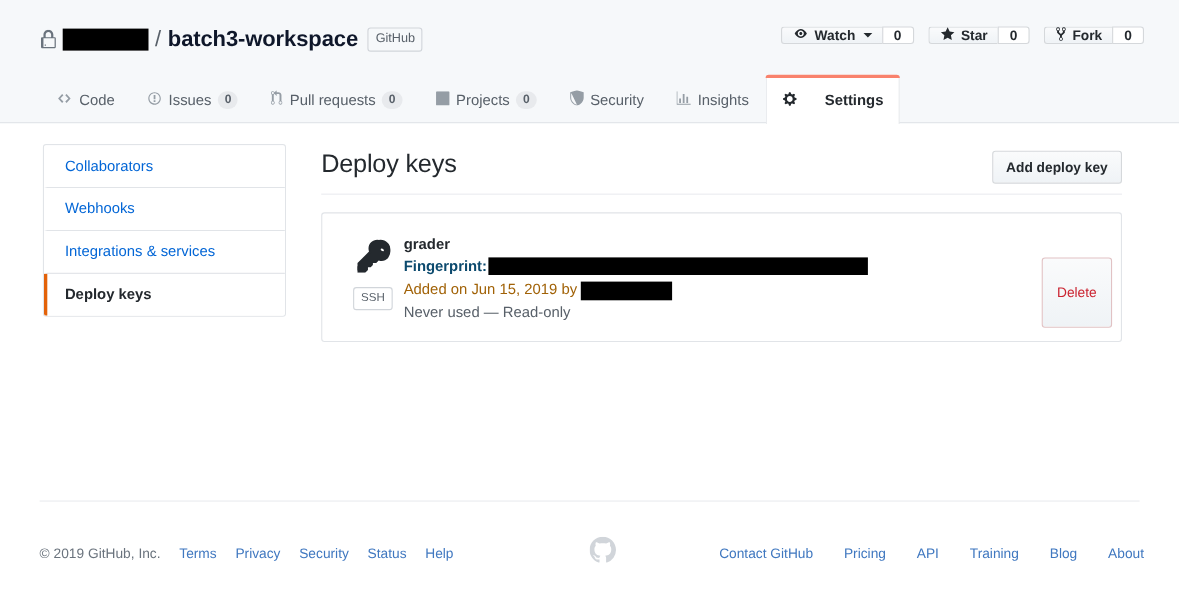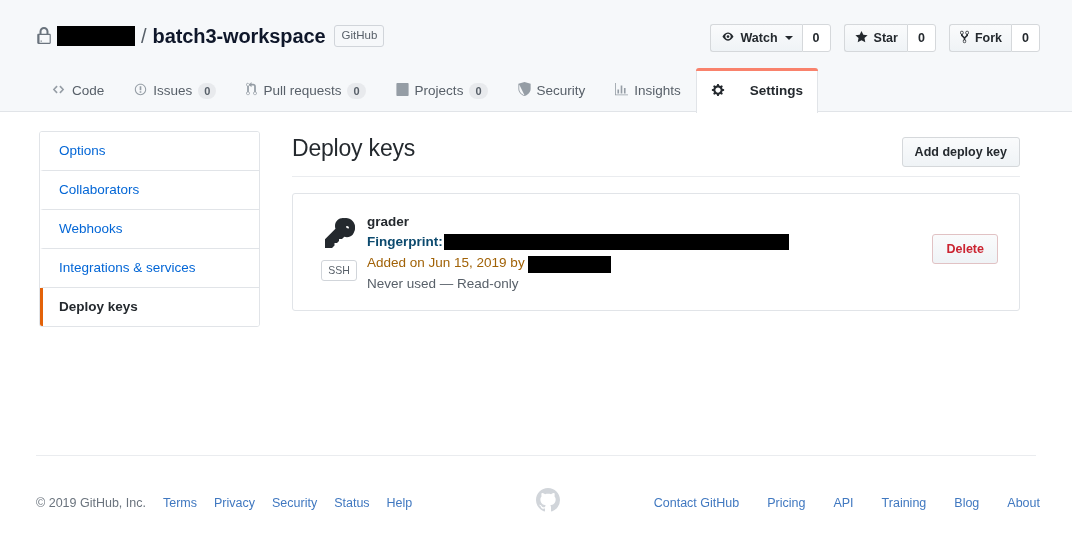--- a/index.html
+++ b/index.html
@@ -30,21 +30,21 @@
     text-decoration: none; letter-spacing: -0.1px;
   }
   .private-badge {
     margin-left: 9px; border: 1px solid #d1d5da; border-radius: 3px;
     color: #586069; font-size: 11.5px; line-height: 1;
     padding: 4px 6px 4px 6px; background: transparent; font-weight: 400;
   }
 
   
   .repo-actions { position: absolute; right: 32px; top: 24px; display: flex; gap: 13px; }
-  .btn-group { display: flex; align-items: stretch; height: 28px; }
+  .btn-group { display: flex; align-items: stretch; height: 16px; }
   .btn-group .seg {
     display: flex; align-items: center; gap: 5px;
     border: 1px solid #d5d8db; background: linear-gradient(#fafbfc, #eff3f6);
     font-size: 12.5px; color: #24292e; font-weight: 600; padding: 0 9px;
   }
   .btn-group .seg.left { border-radius: 3px 0 0 3px; border-right: none; }
   .btn-group .count {
     display: flex; align-items: center; justify-content: center;
     min-width: 29px; padding: 0 7px;
     border: 1px solid #d5d8db; border-radius: 0 3px 3px 0;
@@ -122,25 +122,25 @@
     color: #586069; font-size: 10.5px; line-height: 1; padding: 4px 6px; background:#fff;
   }
   .key-info { flex: 1; padding-top: 2px; }
   .key-title { font-size: 13.5px; font-weight: 600; color: #24292e; line-height: 20px; }
   .key-fp { font-size: 13.5px; font-weight: 600; color: #0c4a6e; line-height: 20px; display: flex; align-items: center; }
   .fp-redact { width: 345px; height: 16px; margin-left: 1px; }
   .key-meta { font-size: 13.5px; color: #a16207; line-height: 21px; display: flex; align-items: flex-end; }
   .by-redact { width: 83px; height: 17px; margin-left: 3px; }
   .key-meta2 { font-size: 13.5px; color: #586069; line-height: 21px; }
   .btn-delete {
-    position: absolute; right: 21px; top: 40px;
+    position: absolute; right: 8px; top: 40px;
     border: 1px solid #e1c2c4; border-radius: 3px;
     background: linear-gradient(#fafbfc, #eff3f6);
-    color: #cb2431; font-size: 12.5px; font-weight: 700;
-    padding: 6px 13px; line-height: 16px; cursor: pointer;
+    color: #cb2431; font-size: 12.5px; font-weight: 400;
+    padding: 23px 13px; line-height: 16px; cursor: pointer;
     font-family: "Liberation Sans", sans-serif;
   }
 
   
   .footer-rule { position: absolute; left: 36px; top: 455px; width: 1000px; height: 1px; background: #eaecef; }
   .footer { position: absolute; left: 0; top: 488px; width: 1072px; height: 34px; }
   .footer-left { position: absolute; left: 36px; top: 8px; display: flex; align-items: center; gap: 17px; }
   .copy { font-size: 12.5px; color: #6a737d; }
   .flink { font-size: 12.5px; color: #4078c0; text-decoration: none; }
   .footer-mark { position: absolute; left: 536px; top: 0px; }
@@ -271,21 +271,20 @@
             <path d="M14 8.77v-1.6l-1.94-.64-.45-1.09.88-1.84-1.13-1.13-1.81.91-1.09-.45-.69-1.92h-1.6l-.63 1.94-1.11.45-1.84-.88-1.13 1.13.91 1.81-.45 1.09L0 7.23v1.59l1.94.64.45 1.09-.88 1.84 1.13 1.13 1.81-.91 1.09.45.69 1.92h1.59l.63-1.94 1.11-.45 1.84.88 1.13-1.13-.92-1.81.47-1.09L14 8.75v.02zM7 11c-1.66 0-3-1.34-3-3s1.34-3 3-3 3 1.34 3 3-1.34 3-3 3z"></path>
           </svg>
         </span>
         <span class="lbl">Settings</span>
       </a>
 
     </div>
   </div>
 
   <div class="sidebar">
-    <a class="side-item" href="#">Options</a>
     <a class="side-item" href="#">Collaborators</a>
     <a class="side-item" href="#">Webhooks</a>
     <a class="side-item" href="#">Integrations &amp; services</a>
     <a class="side-item active" href="#">Deploy keys</a>
   </div>
 
   <div class="main">
 
     <div class="main-head">
       <div class="page-title">Deploy keys</div>

